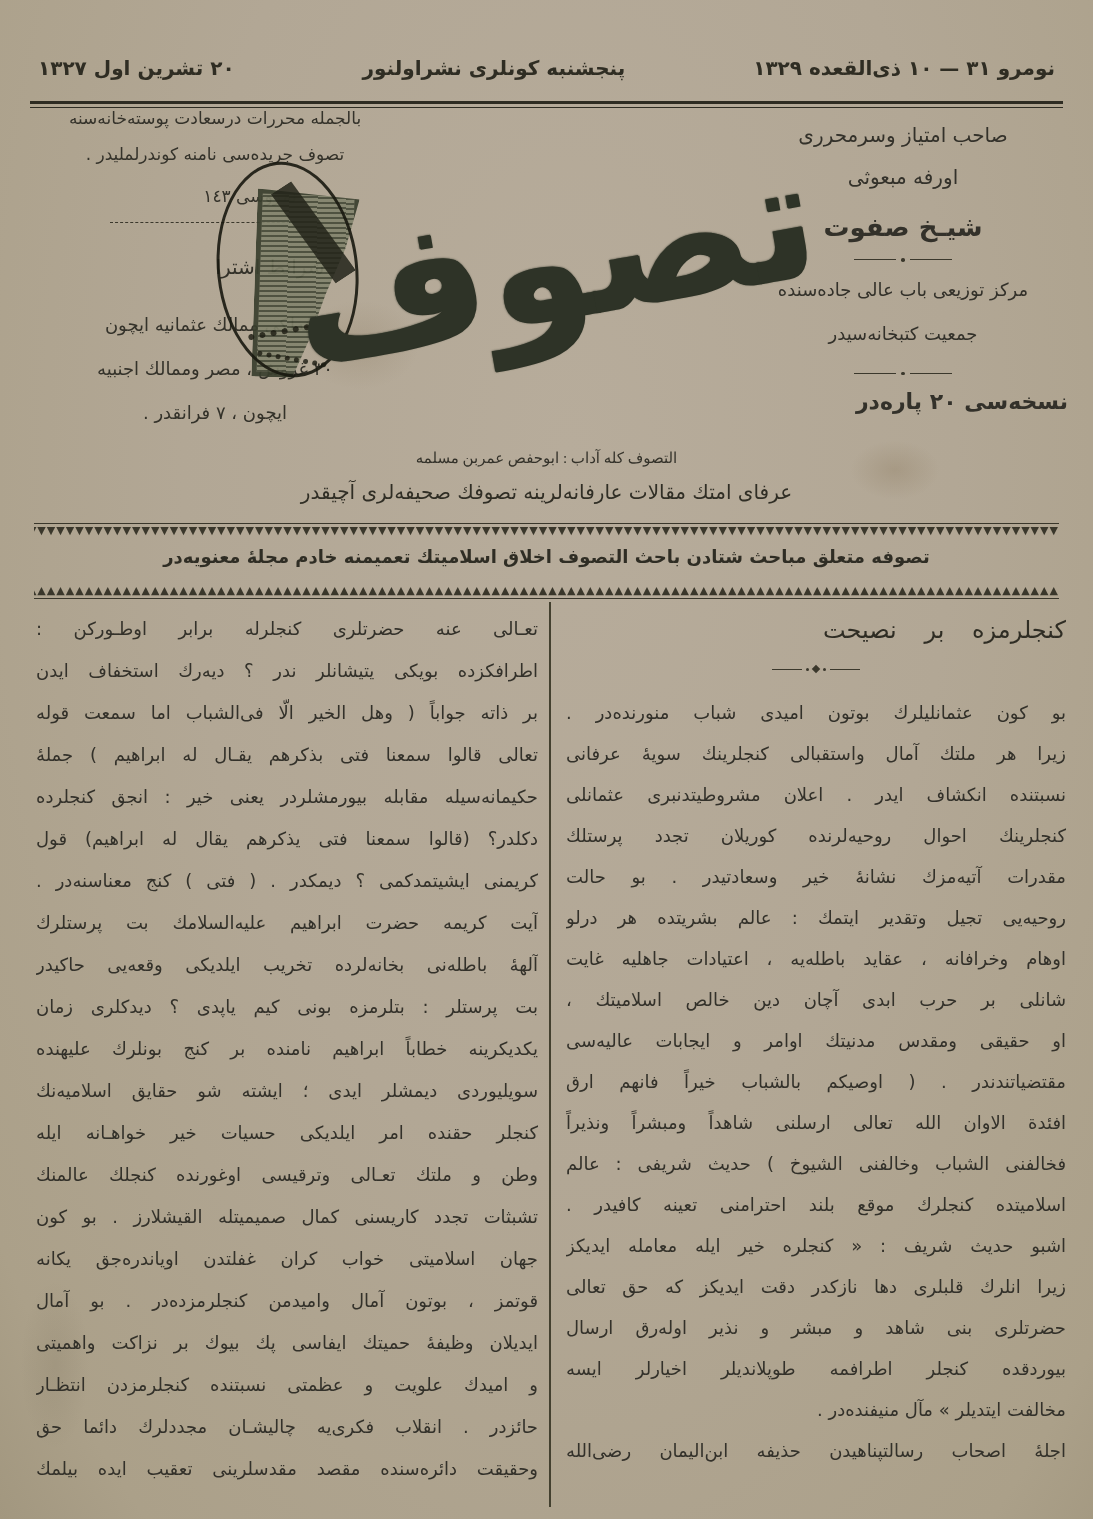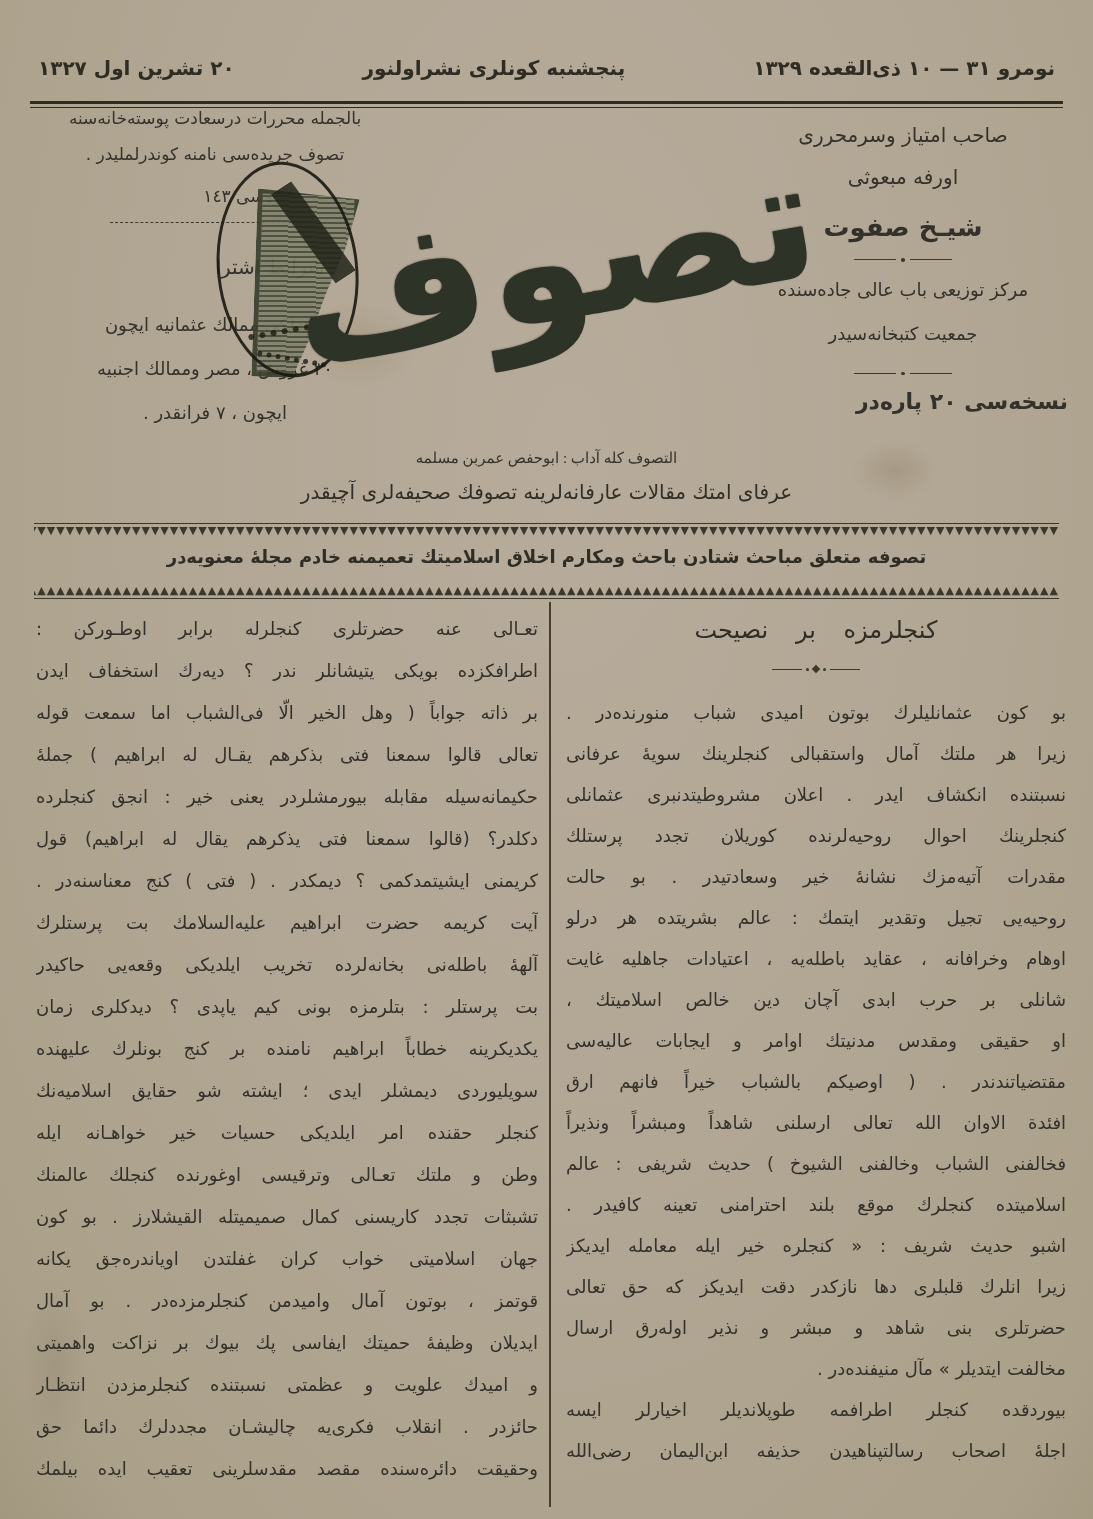--- a/index.html
+++ b/index.html
@@ -101,21 +101,21 @@
   .col-divider{position:absolute;left:549px;top:602px;width:1.5px;height:905px;background:#43402f;}
   .col{position:absolute;top:608px;font-size:18px;color:#33312a;}
   .col .tline{
     height:42px;line-height:42px;overflow:hidden;
     text-align:justify;text-align-last:justify;
   }
   .col .tline.short{text-align-last:right;}
   #col-left{left:36px;width:502px;}
   #col-right{left:566px;width:500px;}
   #col-right .tline{height:41px;line-height:41px;}
-  .art-title{font-size:24px;text-align:center;word-spacing:20px;letter-spacing:1px;color:#2f2d24;margin-top:8px;}
+  .art-title{font-size:24px;word-spacing:20px;letter-spacing:1px;color:#2f2d24;margin-top:8px;}
   .art-orn{display:flex;align-items:center;justify-content:center;gap:4px;margin:22px auto 20px;}
   .art-orn .line{width:30px;height:1px;background:#3b382c;}
   .art-orn .dot{width:3px;height:3px;border-radius:50%;background:#3b382c;}
   .art-orn .diamond{width:6px;height:6px;background:#3b382c;transform:rotate(45deg);}
 </style>
 </head>
 <body>
 
 <div id="page">
 
@@ -171,21 +171,21 @@
         <span class="dot"></span>
         <span class="line"></span>
       </div>
     <div class="price">نسخه‌سى ٢٠ پاره‌در</div>
   </div>
 
   <div class="motto1">التصوف كله آداب : ابوحفص عمربن مسلمه</div>
   <div class="motto2">عرفاى امتك مقالات عارفانه‌لرينه تصوفك صحيفه‌لرى آچيقدر</div>
 
   <div class="zz top">▼▼▼▼▼▼▼▼▼▼▼▼▼▼▼▼▼▼▼▼▼▼▼▼▼▼▼▼▼▼▼▼▼▼▼▼▼▼▼▼▼▼▼▼▼▼▼▼▼▼▼▼▼▼▼▼▼▼▼▼▼▼▼▼▼▼▼▼▼▼▼▼▼▼▼▼▼▼▼▼▼▼▼▼▼▼▼▼▼▼▼▼▼▼▼▼▼▼▼▼▼▼▼▼▼▼▼▼▼▼</div>
-  <div class="banner">تصوفه متعلق مباحث شتادن باحث ومكارم اخلاق اسلاميتك تعميمنه خادم مجلهٔ معنويه‌در</div>
+  <div class="banner">تصوفه متعلق مباحث شتادن باحث التصوف اخلاق اسلاميتك تعميمنه خادم مجلهٔ معنويه‌در</div>
   <div class="zz bot">▲▲▲▲▲▲▲▲▲▲▲▲▲▲▲▲▲▲▲▲▲▲▲▲▲▲▲▲▲▲▲▲▲▲▲▲▲▲▲▲▲▲▲▲▲▲▲▲▲▲▲▲▲▲▲▲▲▲▲▲▲▲▲▲▲▲▲▲▲▲▲▲▲▲▲▲▲▲▲▲▲▲▲▲▲▲▲▲▲▲▲▲▲▲▲▲▲▲▲▲▲▲▲▲▲▲▲▲▲▲</div>
 
   <div class="col-divider"></div>
 
   <div id="col-right" class="col">
     <div class="art-title">كنجلرمزه بر نصيحت</div>
     <div class="art-orn">
       <span class="line"></span>
         <span class="dot"></span>
         <span class="diamond"></span>
@@ -202,22 +202,22 @@
         <div class="tline">اوهام وخرافانه ، عقايد باطله‌يه ، اعتيادات جاهليه غايت</div>
         <div class="tline">شانلى بر حرب ابدى آچان دين خالص اسلاميتك ،</div>
         <div class="tline">او حقيقى ومقدس مدنيتك اوامر و ايجابات عاليه‌سى</div>
         <div class="tline">مقتضياتندندر . ( اوصيكم بالشباب خيراً فانهم ارق</div>
         <div class="tline">افئدة الاوان الله تعالى ارسلنى شاهداً ومبشراً ونذيراً</div>
         <div class="tline">فخالفنى الشباب وخالفنى الشيوخ ) حديث شريفى : عالم</div>
         <div class="tline">اسلاميتده كنجلرك موقع بلند احترامنى تعينه كافيدر .</div>
         <div class="tline">اشبو حديث شريف : « كنجلره خير ايله معامله ايديكز</div>
         <div class="tline">زيرا انلرك قلبلرى دها نازكدر دقت ايديكز كه حق تعالى</div>
         <div class="tline">حضرتلرى بنى شاهد و مبشر و نذير اوله‌رق ارسال</div>
+        <div class="tline">بيوردقده كنجلر اطرافمه طوپلانديلر اخيارلر ايسه</div>
         <div class="tline short">مخالفت ايتديلر » مآل منيفنده‌در .</div>
-        <div class="tline">بيوردقده كنجلر اطرافمه طوپلانديلر اخيارلر ايسه</div>
         <div class="tline">اجلهٔ اصحاب رسالتپناهيدن حذيفه ابن‌اليمان رضى‌الله</div>
       </div>
   </div>
 
   <div id="col-left" class="col">
     <div>
         <div class="tline">تعـالى عنه حضرتلرى كنجلرله برابر اوطـوركن :</div>
         <div class="tline">اطرافكزده بويكى يتيشانلر ندر ؟ ديه‌رك استخفاف ايدن</div>
         <div class="tline">بر ذاته جواباً ( وهل الخير الّا فى‌الشباب اما سمعت قوله</div>
         <div class="tline">تعالى قالوا سمعنا فتى بذكرهم يقـال له ابراهيم ) جملهٔ</div>

